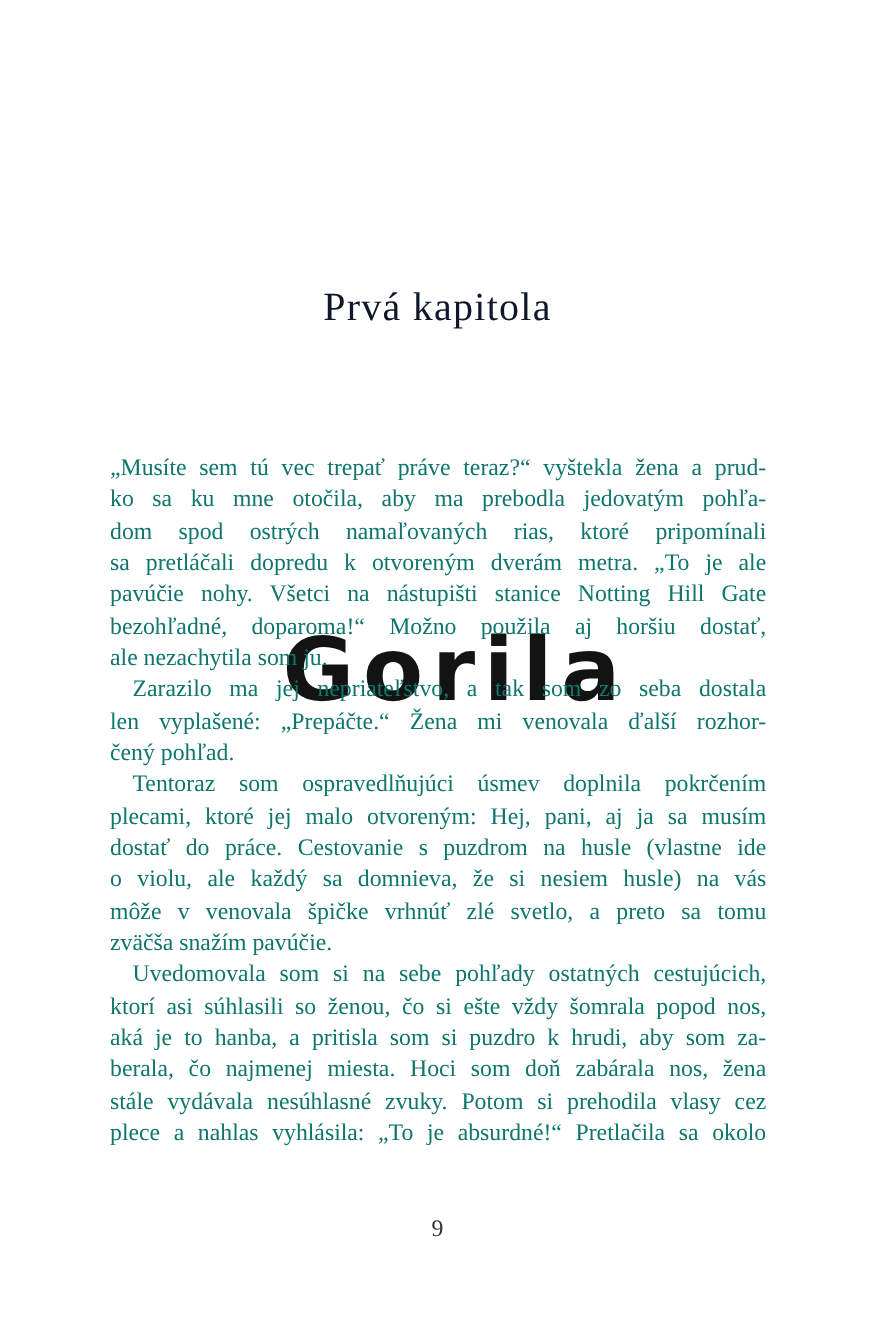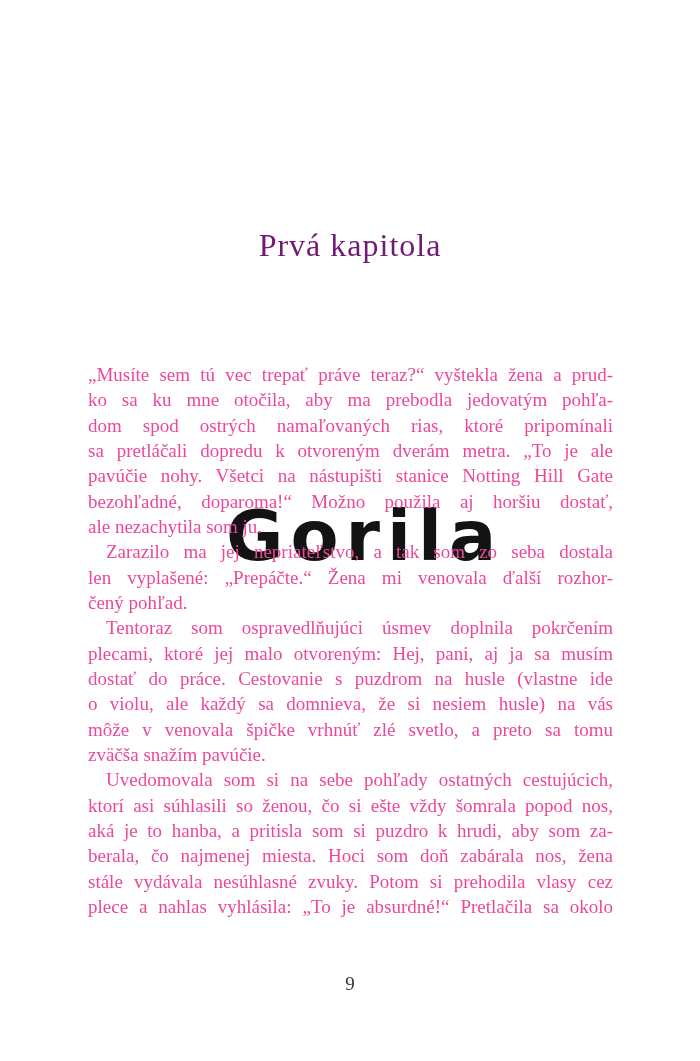--- a/index.html
+++ b/index.html
@@ -35,21 +35,21 @@
     left: 0;
     width: 100%;
     z-index: 2;
     margin: 0;
     text-align: center;
     font-family: "Liberation Serif", serif;
     font-weight: 400;
     font-size: 32px;
     line-height: 42px;
     letter-spacing: 1px;
-    color: #701a75;
+    color: #0f172a;
   }
   .body-text {
     position: absolute;
     left: 88px;
     top: 362px;
     width: 525px;
     z-index: 2;
     font-size: 19px;
     line-height: 25.33px;
     color: #242428;
@@ -82,21 +82,21 @@
   }
 </style>
 </head>
 <body>
 
 <div class="page">
   <div class="watermark" style="color: #000000;">Gorila</div>
 
   <h1 class="chapter-title">Prvá kapitola</h1>
 
-  <div class="body-text" style="color: #ec4899;">
+  <div class="body-text" style="color: #0f766e;">
       <div class="paragraph">
         <div class="line">„Musíte sem tú vec trepať práve teraz?“ vyštekla žena a prud-</div>
         <div class="line">ko sa ku mne otočila, aby ma prebodla jedovatým pohľa-</div>
         <div class="line">dom spod ostrých namaľovaných rias, ktoré pripomínali</div>
         <div class="line">sa pretláčali dopredu k otvoreným dverám metra. „To je ale</div>
         <div class="line">pavúčie nohy. Všetci na nástupišti stanice Notting Hill Gate</div>
         <div class="line">bezohľadné, doparoma!“ Možno použila aj horšiu dostať,</div>
         <div class="line no-stretch">ale nezachytila som ju.</div>
       </div>
       <div class="paragraph">

